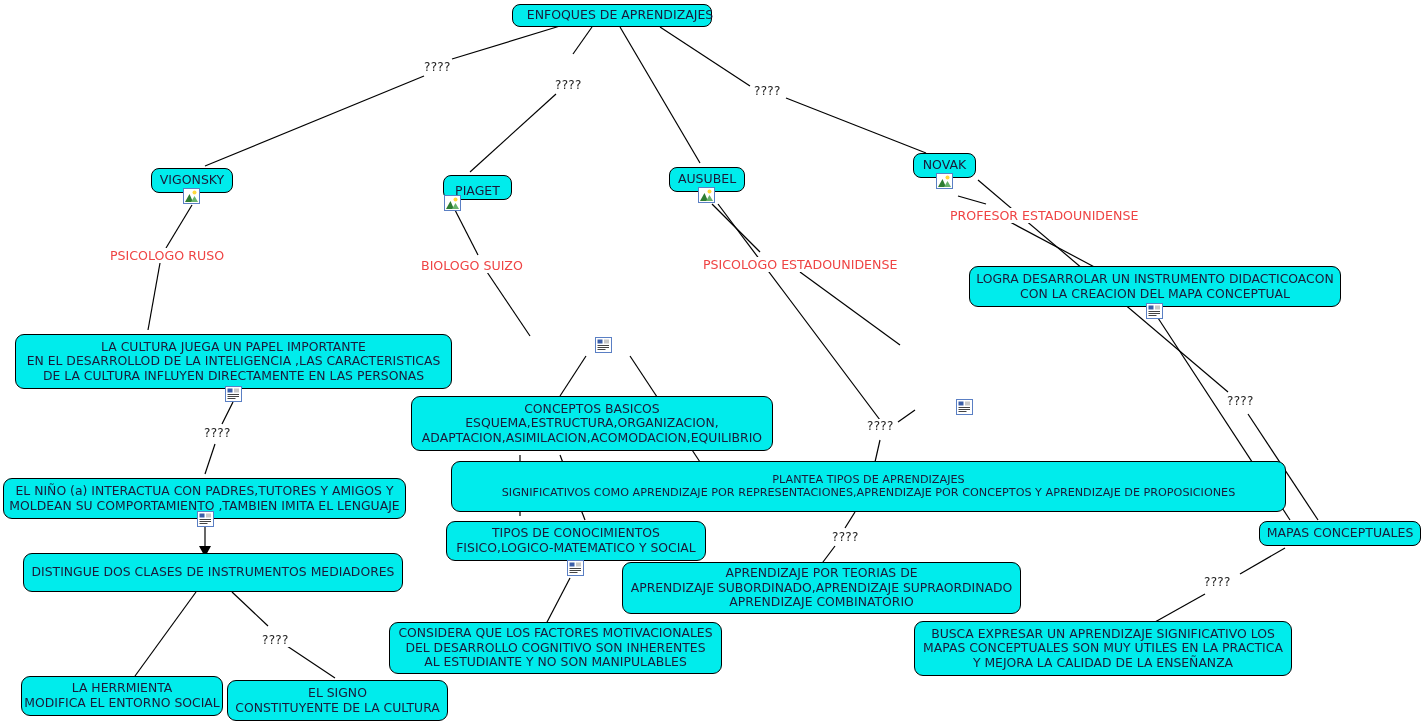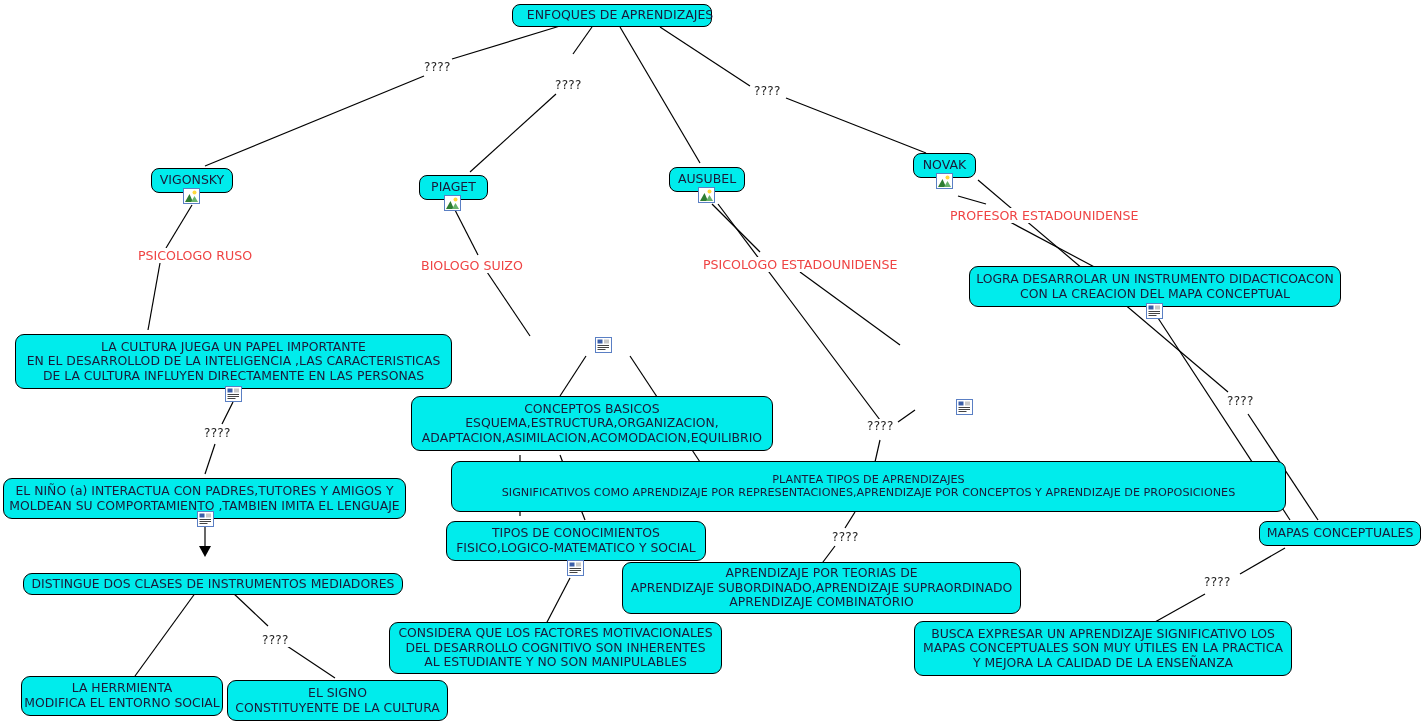--- a/index.html
+++ b/index.html
@@ -157,21 +157,21 @@
   </svg>
 
   <div class="node small" style="left:512px; top:4px; width:200px; height:23px;padding-left:16px;">
     <span>ENFOQUES DE APRENDIZAJES</span>
   </div>
 
   <div class="node small" style="left:151px; top:168px; width:82px; height:25px;">
     <span>VIGONSKY</span>
   </div>
 
-  <div class="node small" style="left:419px; top:175px; width:69px; height:25px;">
+  <div class="node small" style="left:443px; top:175px; width:69px; height:25px;align-items:flex-end;">
     <span>PIAGET</span>
   </div>
 
   <div class="node small" style="left:669px; top:167px; width:76px; height:25px;">
     <span>AUSUBEL</span>
   </div>
 
   <div class="node small" style="left:913px; top:153px; width:63px; height:25px;">
     <span>NOVAK</span>
   </div>
@@ -193,21 +193,21 @@
     <span>CONCEPTOS BASICOS
 ESQUEMA,ESTRUCTURA,ORGANIZACION,
 ADAPTACION,ASIMILACION,ACOMODACION,EQUILIBRIO</span>
   </div>
 
   <div class="node body" style="left:3px; top:478px; width:403px; height:41px;">
     <span>EL NIÑO (a) INTERACTUA CON PADRES,TUTORES Y AMIGOS Y
 MOLDEAN SU COMPORTAMIENTO ,TAMBIEN IMITA EL LENGUAJE</span>
   </div>
 
-  <div class="node body" style="left:23px; top:553px; width:380px; height:22px;margin-top:20px;">
+  <div class="node body" style="left:23px; top:553px; width:380px; height:39px;">
     <span>DISTINGUE DOS CLASES DE INSTRUMENTOS MEDIADORES</span>
   </div>
 
   <div class="node tight" style="left:451px; top:461px; width:835px; height:51px;">
     <span>PLANTEA TIPOS DE APRENDIZAJES
 SIGNIFICATIVOS COMO APRENDIZAJE POR REPRESENTACIONES,APRENDIZAJE POR CONCEPTOS Y APRENDIZAJE DE PROPOSICIONES</span>
   </div>
 
   <div class="node body" style="left:446px; top:521px; width:260px; height:40px;">
     <span>TIPOS DE CONOCIMIENTOS
@@ -337,21 +337,21 @@
         <rect x="1.5" y="7" width="11.5" height="1" fill="#444"></rect>
         <rect x="1.5" y="9" width="11.5" height="1" fill="#444"></rect>
         <rect x="1.5" y="11" width="8" height="1" fill="#444"></rect>
       </svg>
   </span>
 
   <span class="edge-label" style="left:423px; top:60px;">????</span>
   <span class="edge-label" style="left:554px; top:78px;">????</span>
   <span class="edge-label" style="left:753px; top:84px;">????</span>
 
-  <span class="link-label" style="left:108px; top:248px;margin-left:28px;">PSICOLOGO RUSO</span>
+  <span class="link-label" style="left:108px; top:248px;">PSICOLOGO RUSO</span>
   <span class="link-label" style="left:419px; top:258px;">BIOLOGO SUIZO</span>
   <span class="link-label" style="left:701px; top:257px;">PSICOLOGO ESTADOUNIDENSE</span>
   <span class="link-label" style="left:948px; top:208px;">PROFESOR ESTADOUNIDENSE</span>
 
   <span class="edge-label" style="left:203px; top:426px;">????</span>
   <span class="edge-label" style="left:866px; top:419px;">????</span>
   <span class="edge-label" style="left:831px; top:530px;">????</span>
   <span class="edge-label" style="left:1226px; top:394px;">????</span>
   <span class="edge-label" style="left:1203px; top:575px;">????</span>
   <span class="edge-label" style="left:261px; top:633px;">????</span>

